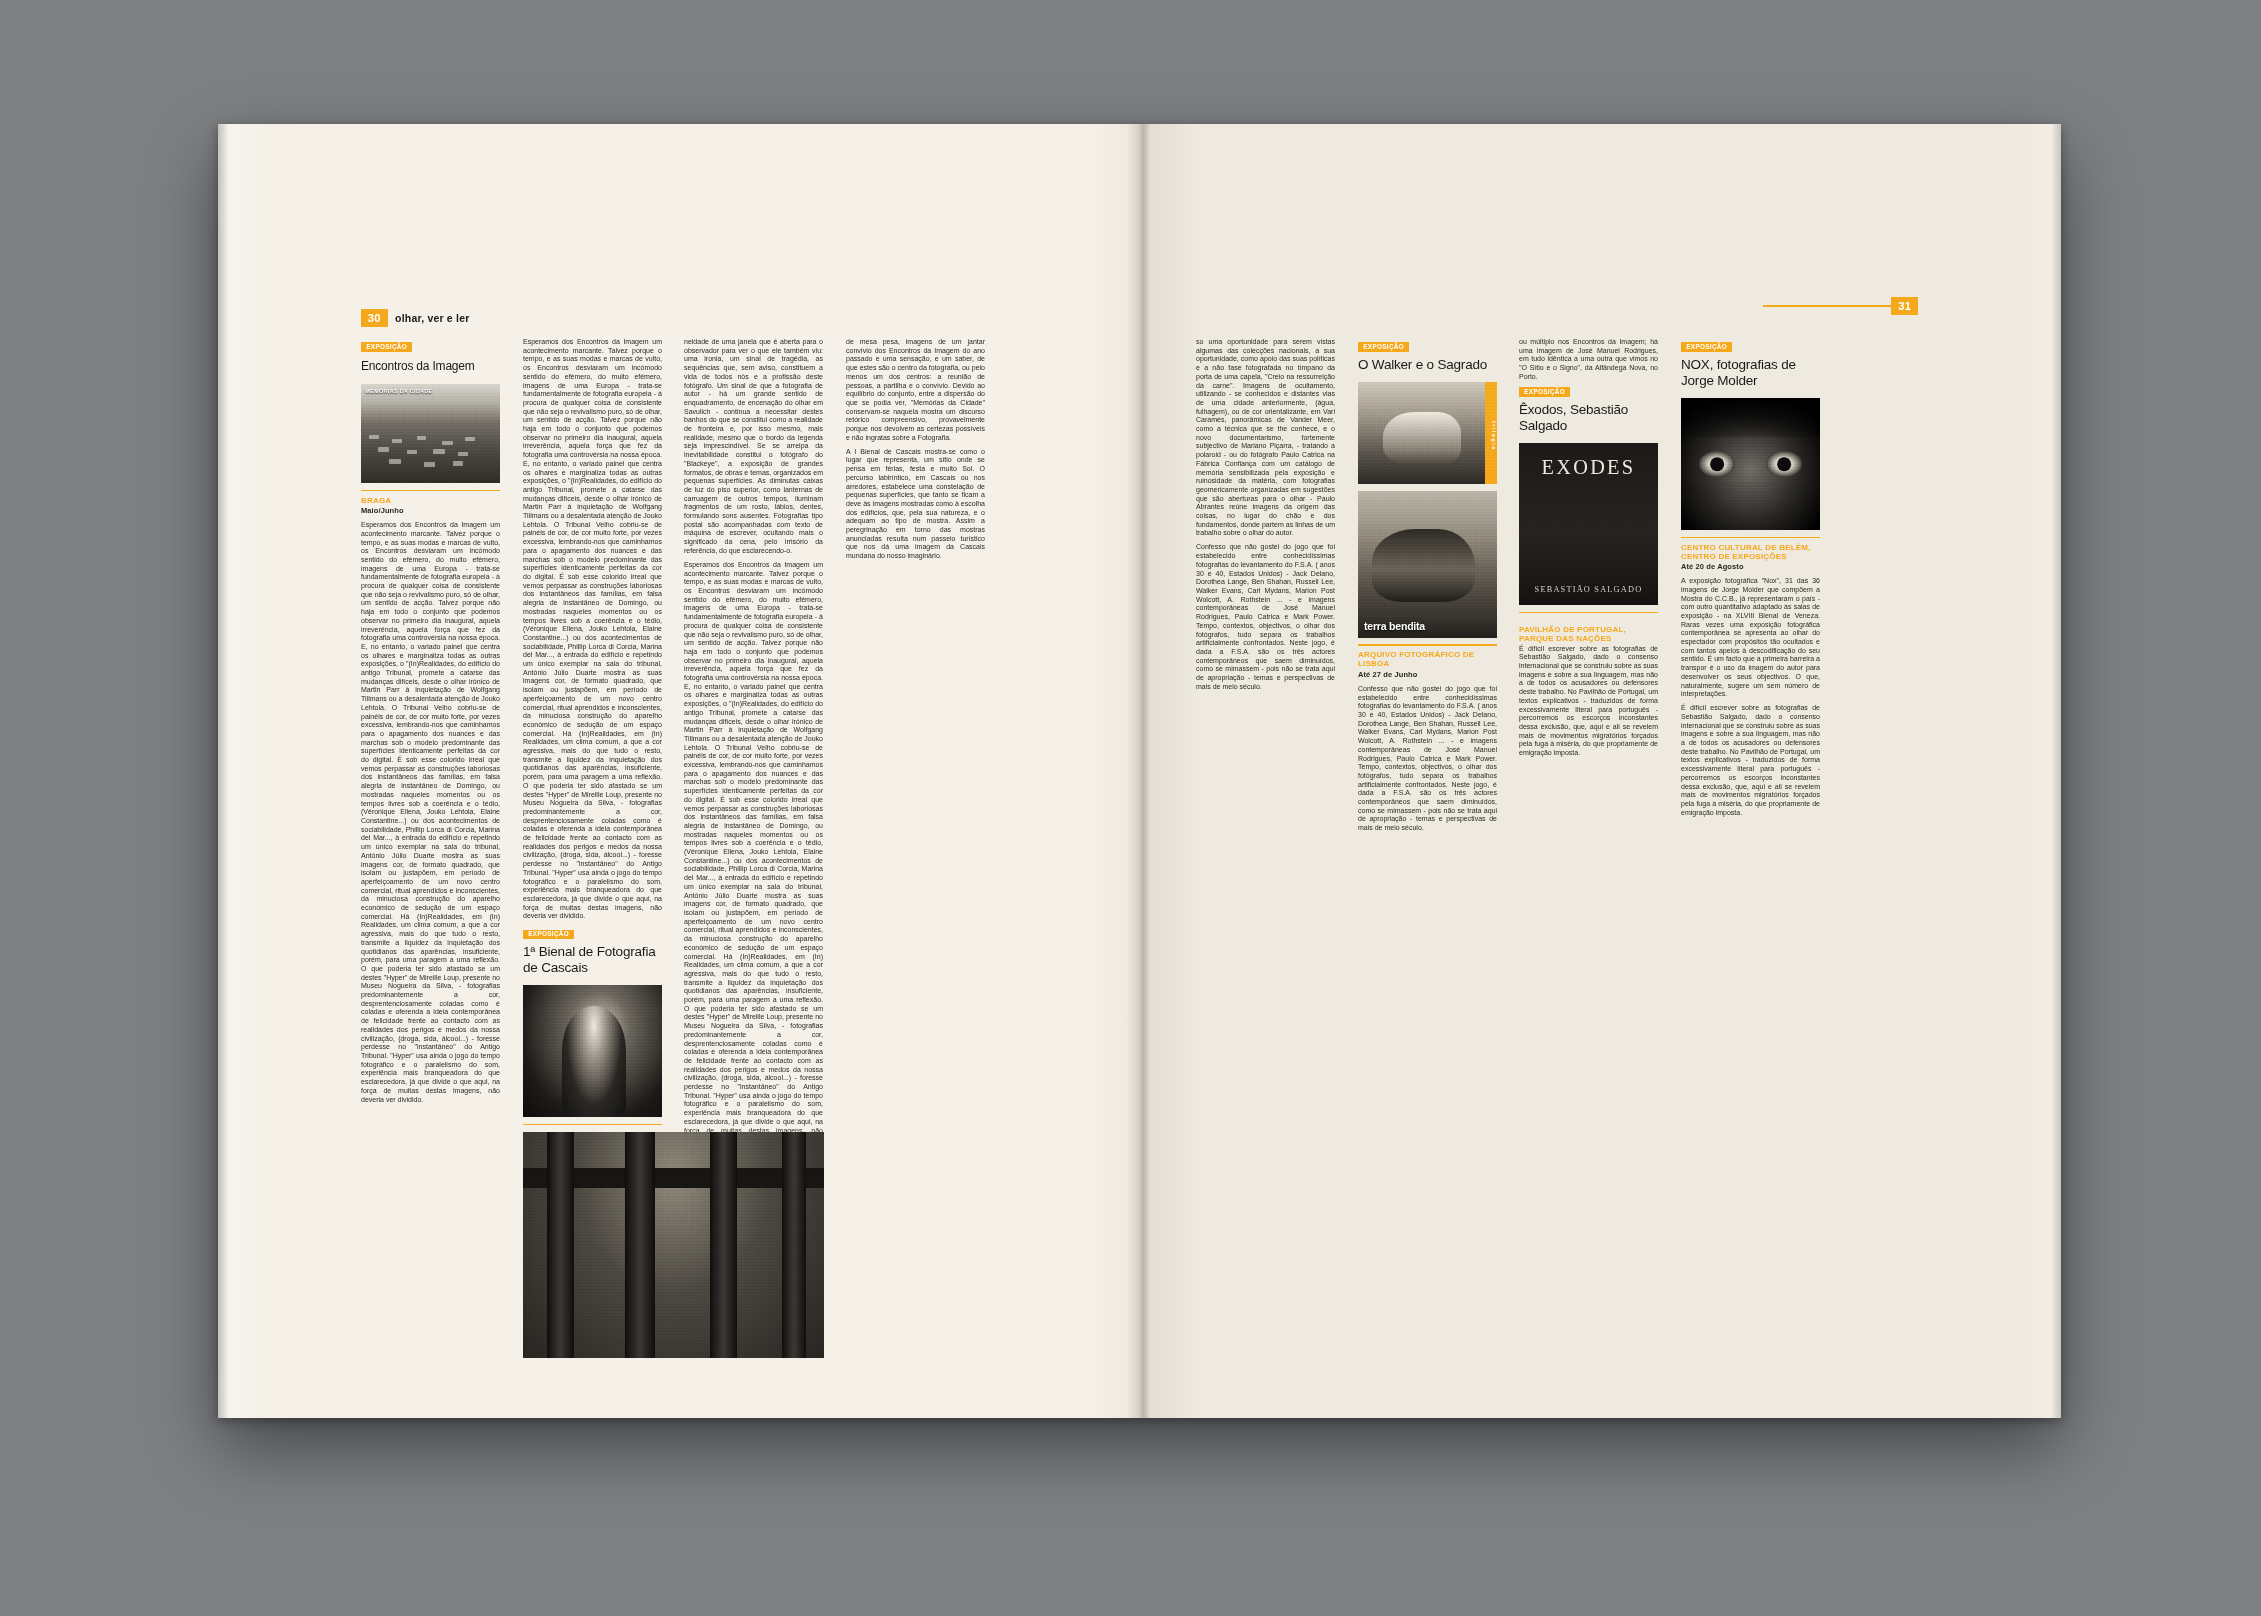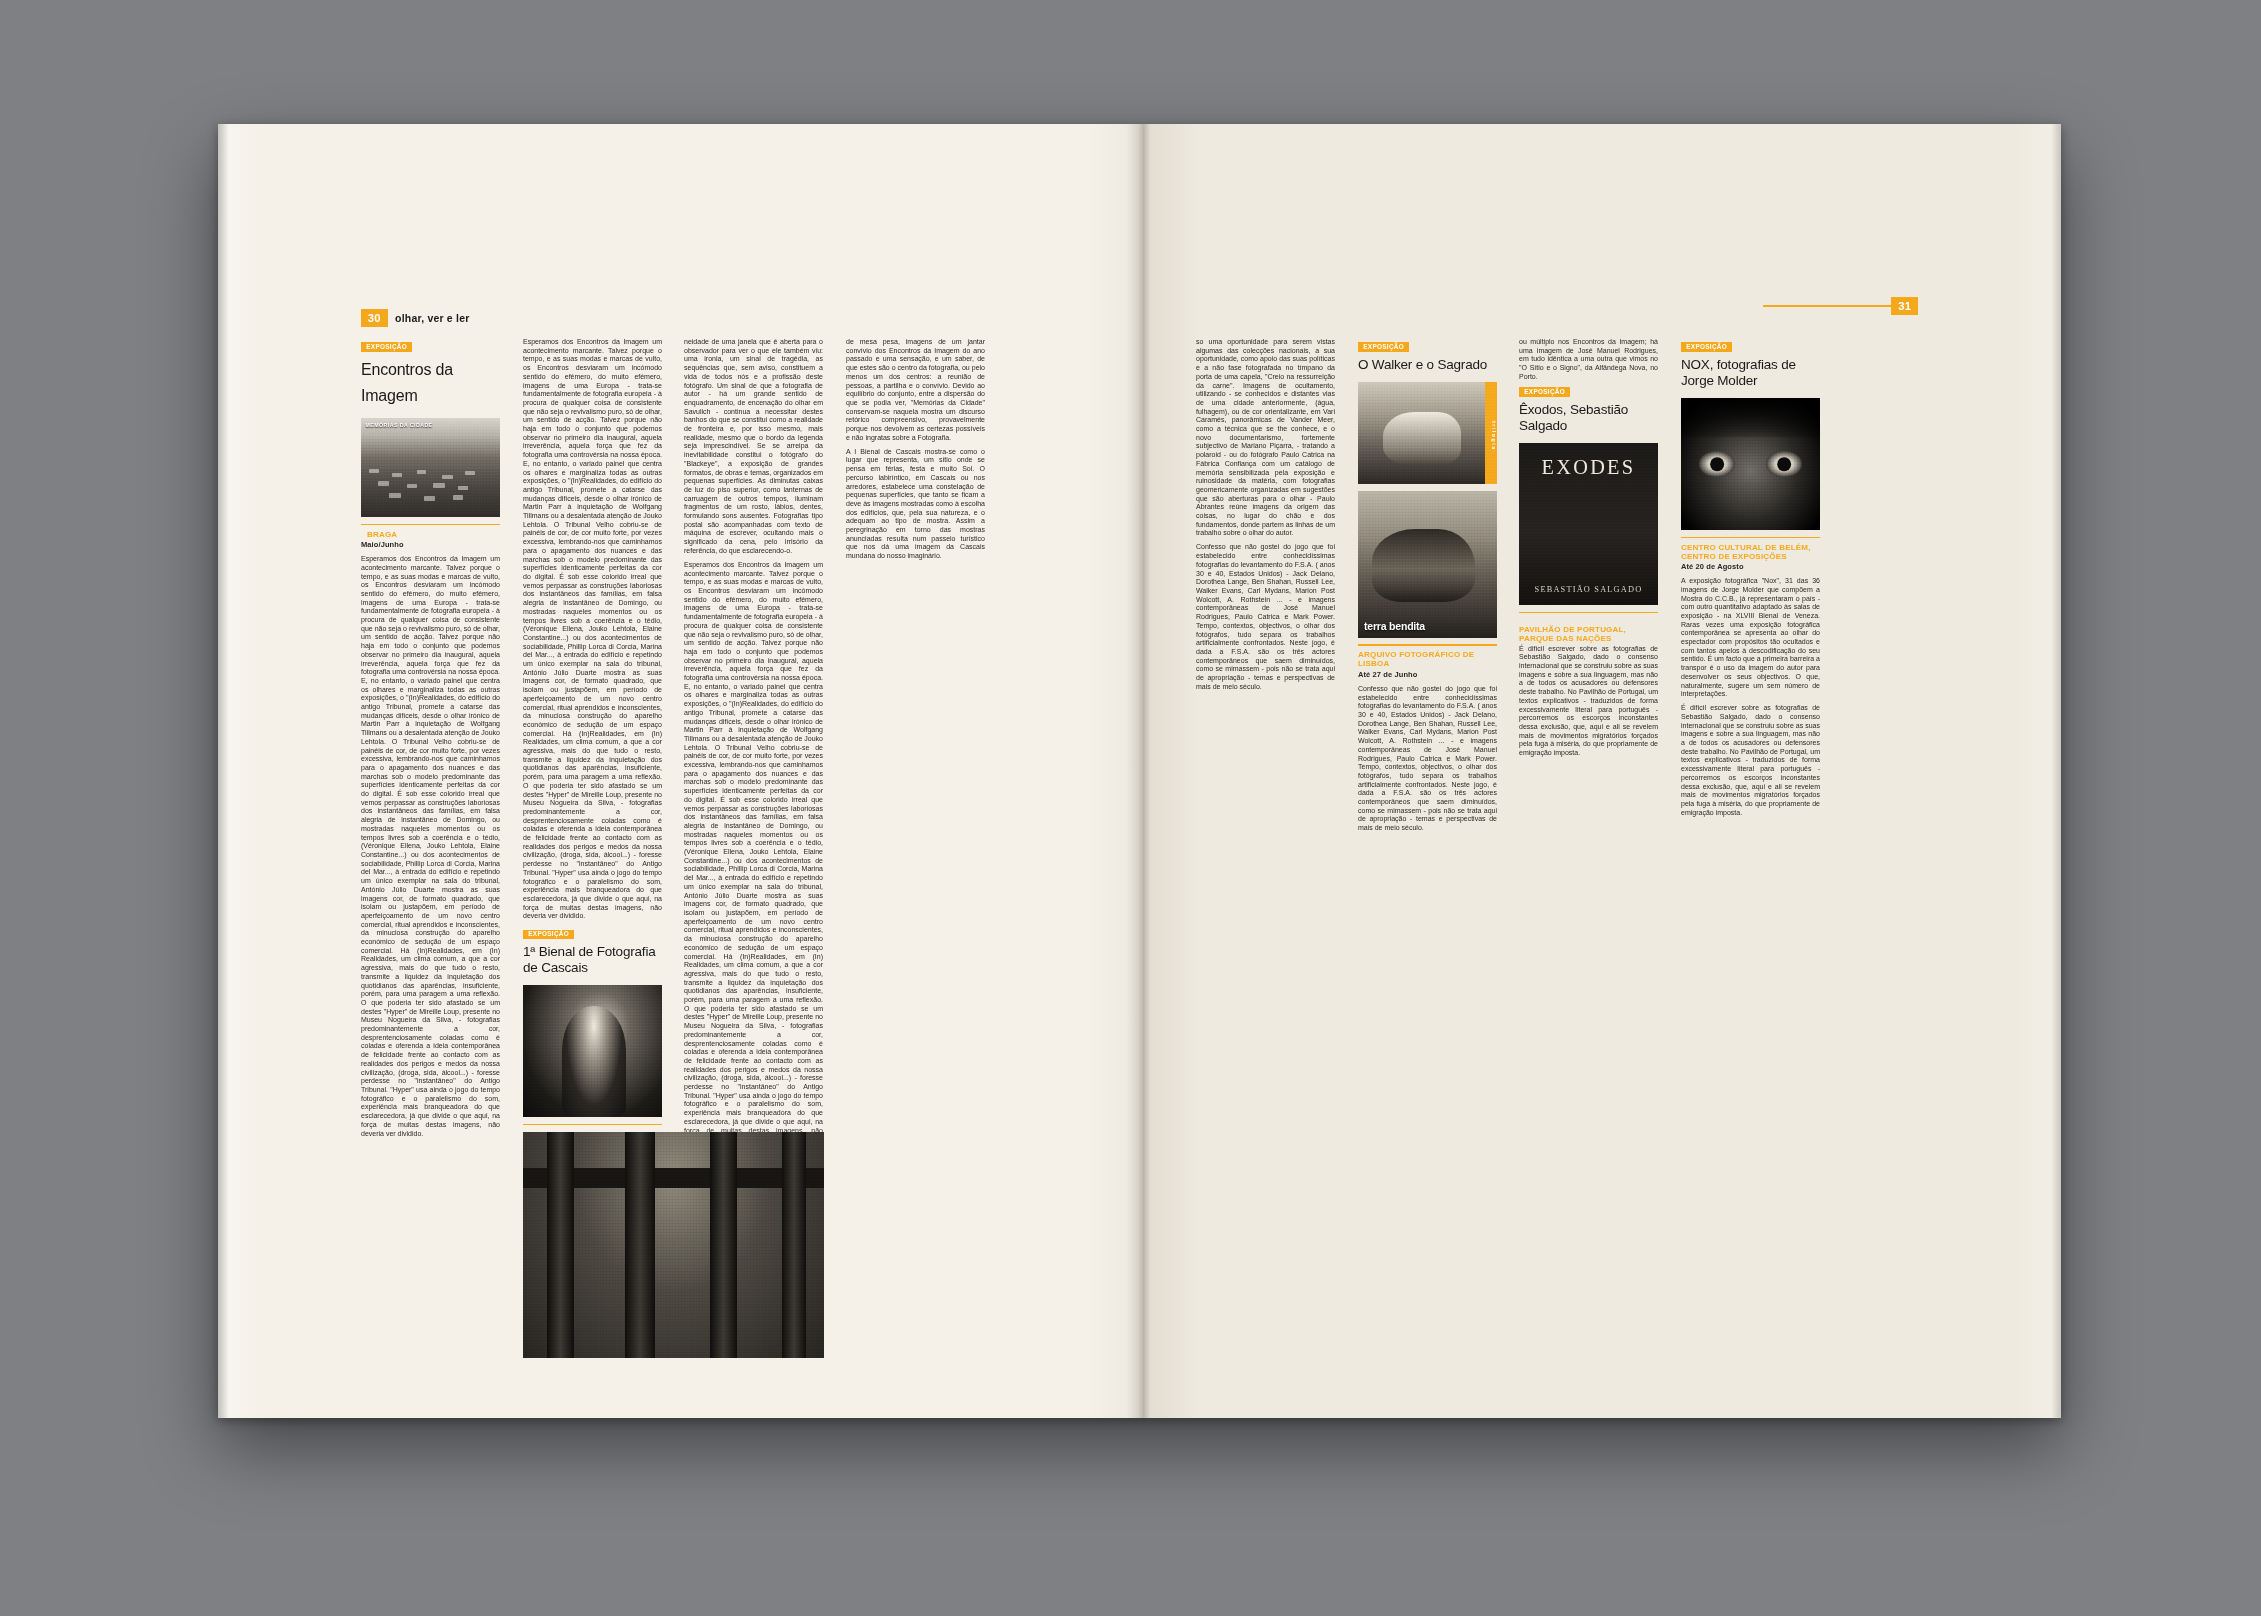--- a/index.html
+++ b/index.html
@@ -67,21 +67,21 @@
     hyphens:auto;
     -webkit-hyphens:auto;
   }
   .ctext p{margin:0 0 5.3px 0;}
   .kicker{
     font-size:6.4px;font-weight:bold;color:#ffffff;background:#f5a81c;
     display:inline-block;padding:0.8px 5.3px 1.5px 5.3px;letter-spacing:0.3px;
     text-transform:uppercase;margin-bottom:5.3px;
   }
   .headline{
-    font-size:16px;line-height:26px;font-weight:normal;color:#1a1a1a;
+    font-size:12px;line-height:18px;font-weight:normal;color:#1a1a1a;
     margin:0 0 9px 0;letter-spacing:-0.2px;
   }
   .headline.small{font-size:13.5px;line-height:16px;}
   .subhead-orange{
     font-size:8px;font-weight:bold;color:#f5a81c;margin:7.5px 0 1.5px 0;
     letter-spacing:0.2px;line-height:9px;
   }
   .subhead-dark{
     font-size:7.5px;font-weight:bold;color:#2a2724;margin:0 0 6px 0;letter-spacing:0.1px;
   }
@@ -233,21 +233,21 @@
         <i style="left:52%;top:66%;width:12px;height:4.5px;"></i>
         <i style="left:70%;top:69%;width:9.8px;height:3.8px;"></i>
         <i style="left:20%;top:76%;width:12px;height:4.5px;"></i>
         <i style="left:45%;top:79%;width:11.3px;height:4.5px;"></i>
         <i style="left:66%;top:78%;width:10.5px;height:4.5px;"></i>
       </div>
       <div class="grain"></div>
     </div>
 
     <div class="rule-orange"></div>
-    <div class="subhead-orange" style="margin-top:0;margin-left:6px;">BRAGA</div>
+    <div class="subhead-orange" style="margin-top:0;">BRAGA</div>
     <div class="subhead-dark">Maio/Junho</div>
 
     <div class="ctext">
       <p>Esperamos dos Encontros da Imagem um acontecimento marcante. Talvez porque o tempo, e as suas modas e marcas de vulto, os Encontros desviaram um incómodo sentido do efémero, do muito efémero, imagens de uma Europa - trata-se fundamentalmente de fotografia europeia - à procura de qualquer coisa de consistente que não seja o revivalismo puro, só de olhar, um sentido de acção. Talvez porque não haja em todo o conjunto que podemos observar no primeiro dia inaugural, aquela irreverência, aquela força que fez da fotografia uma controvérsia na nossa época. E, no entanto, o variado painel que centra os olhares e marginaliza todas as outras exposições, o "(In)Realidades, do edifício do antigo Tribunal, promete a catarse das mudanças difíceis, desde o olhar irónico de Martin Parr à inquietação de Wolfgang Tillmans ou a desalentada atenção de Jouko Lehtola. O Tribunal Velho cobriu-se de painéis de cor, de cor muito forte, por vezes excessiva, lembrando-nos que caminhamos para o apagamento dos nuances e das marchas sob o modelo predominante das superfícies identicamente perfeitas da cor do digital. É sob esse colorido irreal que vemos perpassar as construções laboriosas dos instantâneos das famílias, em falsa alegria de instantâneo de Domingo, ou mostradas naqueles momentos ou os tempos livres sob a coerência e o tédio, (Véronique Ellena, Jouko Lehtola, Elaine Constantine...) ou dos acontecimentos de sociabilidade, Phillip Lorca di Corcia, Marina del Mar..., à entrada do edifício e repetindo um único exemplar na sala do tribunal, António Júlio Duarte mostra as suas imagens cor, de formato quadrado, que isolam ou justapõem, em período de aperfeiçoamento de um novo centro comercial, ritual aprendidos e inconscientes, da minuciosa construção do aparelho económico de sedução de um espaço comercial. Há (In)Realidades, em (In) Realidades, um clima comum, a que a cor agressiva, mais do que tudo o resto, transmite a liquidez da inquietação dos quotidianos das aparências, insuficiente, porém, para uma paragem a uma reflexão. O que poderia ter sido afastado se um destes "Hyper" de Mireille Loup, presente no Museu Nogueira da Silva, - fotografias predominantemente a cor, desprentenciosamente coladas como é coladas e oferenda a ideia contemporânea de felicidade frente ao contacto com as realidades dos perigos e medos da nossa civilização, (droga, sida, álcool...) - foresse perdesse no "instantâneo" do Antigo Tribunal. "Hyper" usa ainda o jogo do tempo fotográfico e o paralelismo do som, experiência mais branqueadora do que esclarecedora, já que divide o que aqui, na força de muitas destas imagens, não deveria ver dividido.</p>
     </div>
   </div>
 
   <div class="col" style="left:305px;top:214px;width:139px;">
     <div class="ctext" style="height:587px;overflow:hidden;">
       <p>Esperamos dos Encontros da Imagem um acontecimento marcante. Talvez porque o tempo, e as suas modas e marcas de vulto, os Encontros desviaram um incómodo sentido do efémero, do muito efémero, imagens de uma Europa - trata-se fundamentalmente de fotografia europeia - à procura de qualquer coisa de consistente que não seja o revivalismo puro, só de olhar, um sentido de acção. Talvez porque não haja em todo o conjunto que podemos observar no primeiro dia inaugural, aquela irreverência, aquela força que fez da fotografia uma controvérsia na nossa época. E, no entanto, o variado painel que centra os olhares e marginaliza todas as outras exposições, o "(In)Realidades, do edifício do antigo Tribunal, promete a catarse das mudanças difíceis, desde o olhar irónico de Martin Parr à inquietação de Wolfgang Tillmans ou a desalentada atenção de Jouko Lehtola. O Tribunal Velho cobriu-se de painéis de cor, de cor muito forte, por vezes excessiva, lembrando-nos que caminhamos para o apagamento dos nuances e das marchas sob o modelo predominante das superfícies identicamente perfeitas da cor do digital. É sob esse colorido irreal que vemos perpassar as construções laboriosas dos instantâneos das famílias, em falsa alegria de instantâneo de Domingo, ou mostradas naqueles momentos ou os tempos livres sob a coerência e o tédio, (Véronique Ellena, Jouko Lehtola, Elaine Constantine...) ou dos acontecimentos de sociabilidade, Phillip Lorca di Corcia, Marina del Mar..., à entrada do edifício e repetindo um único exemplar na sala do tribunal, António Júlio Duarte mostra as suas imagens cor, de formato quadrado, que isolam ou justapõem, em período de aperfeiçoamento de um novo centro comercial, ritual aprendidos e inconscientes, da minuciosa construção do aparelho económico de sedução de um espaço comercial. Há (In)Realidades, em (In) Realidades, um clima comum, a que a cor agressiva, mais do que tudo o resto, transmite a liquidez da inquietação dos quotidianos das aparências, insuficiente, porém, para uma paragem a uma reflexão. O que poderia ter sido afastado se um destes "Hyper" de Mireille Loup, presente no Museu Nogueira da Silva, - fotografias predominantemente a cor, desprentenciosamente coladas como é coladas e oferenda a ideia contemporânea de felicidade frente ao contacto com as realidades dos perigos e medos da nossa civilização, (droga, sida, álcool...) - foresse perdesse no "instantâneo" do Antigo Tribunal. "Hyper" usa ainda o jogo do tempo fotográfico e o paralelismo do som, experiência mais branqueadora do que esclarecedora, já que divide o que aqui, na força de muitas destas imagens, não deveria ver dividido.</p>

